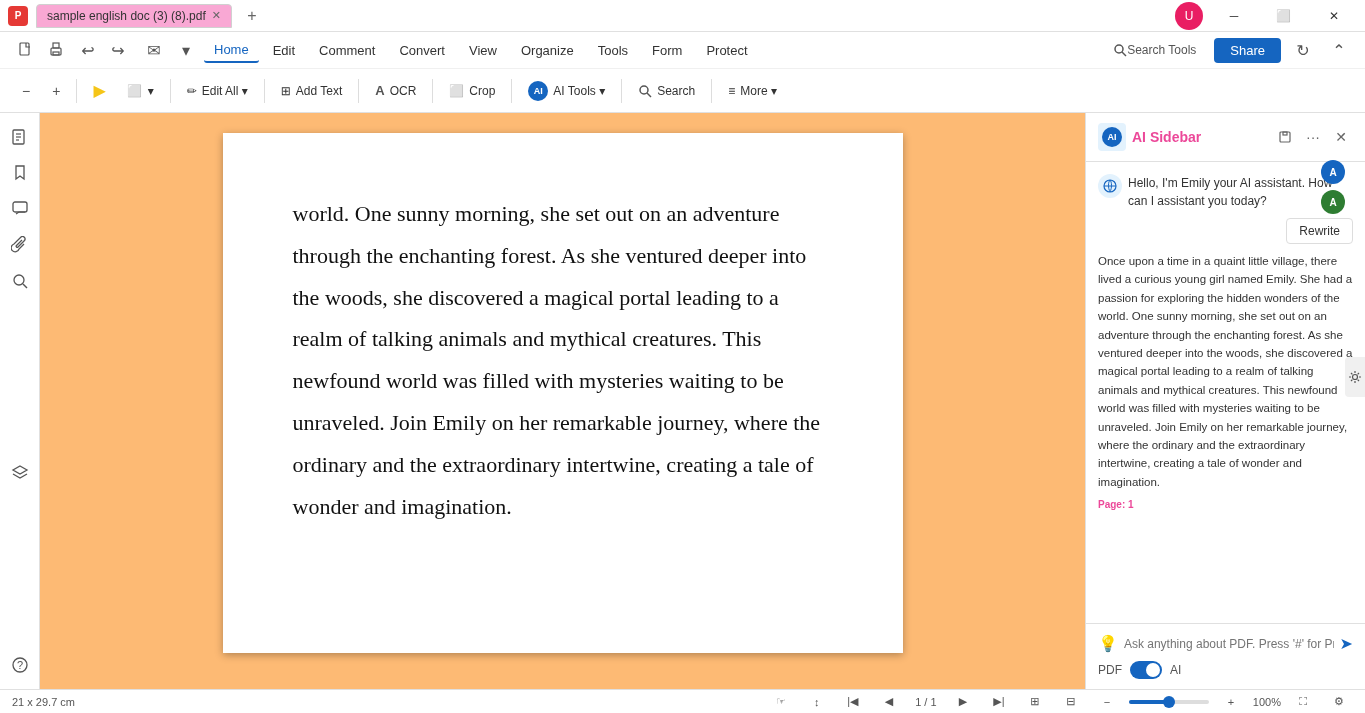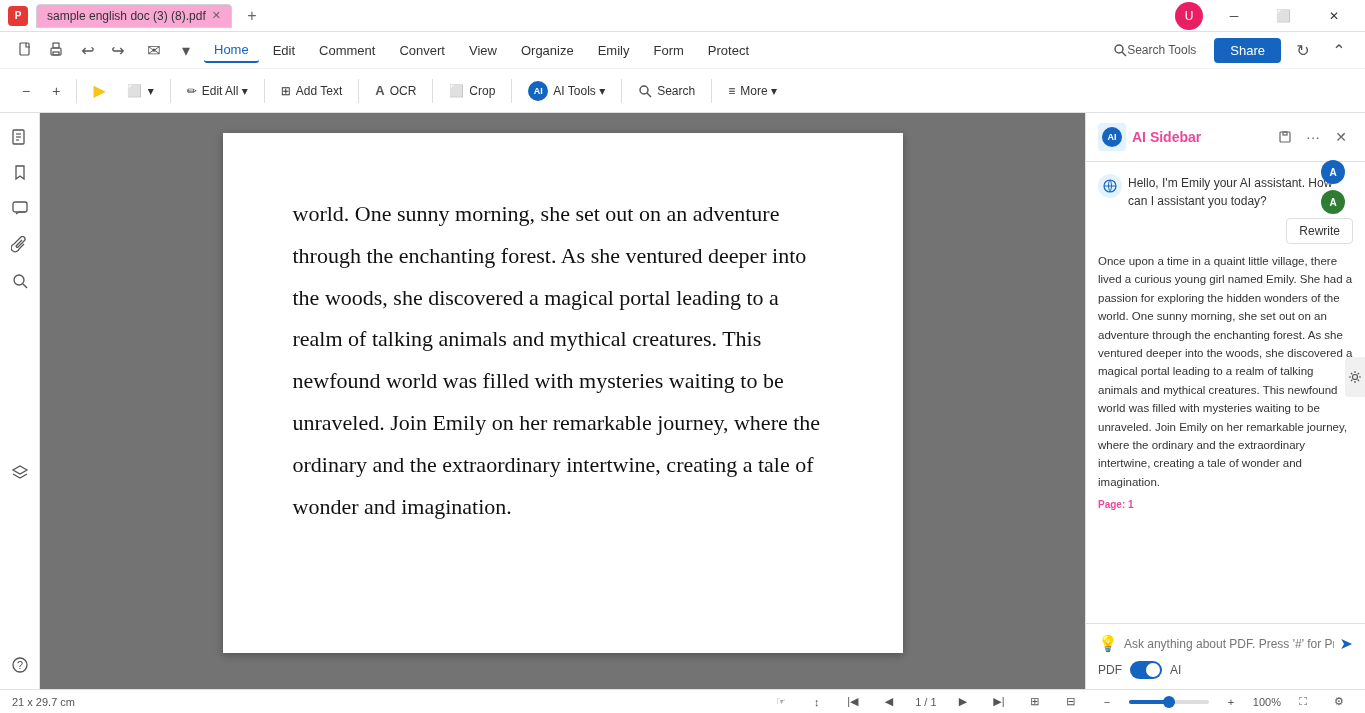--- a/index.html
+++ b/index.html
@@ -57,21 +57,21 @@
       flex-shrink: 0;
     }
     .sidebar-icon {
       width: 32px; height: 32px; display: flex; align-items: center; justify-content: center;
       cursor: pointer; color: #555; border-radius: 4px; font-size: 16px;
     }
     .sidebar-bottom { margin-top: auto; }
 
     
     .pdf-area {
-      flex: 1; background: #737373; overflow: auto; display: flex; align-items: flex-start; justify-content: center; padding: 20px;
+      flex: 1; background: #fdba74; overflow: auto; display: flex; align-items: flex-start; justify-content: center; padding: 20px;
     }
     .pdf-page {
       background: white; width: 680px; min-height: 520px;
       box-shadow: 0 2px 8px rgba(0,0,0,0.3); padding: 60px 70px; position: relative;
     }
     .pdf-text {
       font-size: 22px; line-height: 1.9; color: #111; font-family: Georgia, serif;
     }
 
     
@@ -191,21 +191,21 @@
     </div>
     <div class="icon-btn">✉</div>
     <div class="icon-btn">▾</div>
 
     <div class="menu-item active">Home</div>
     <div class="menu-item">Edit</div>
     <div class="menu-item">Comment</div>
     <div class="menu-item">Convert</div>
     <div class="menu-item">View</div>
     <div class="menu-item">Organize</div>
-    <div class="menu-item">Emily</div>
+    <div class="menu-item">Tools</div>
     <div class="menu-item">Form</div>
     <div class="menu-item">Protect</div>
 
     <div class="menu-bar-right">
       <div class="search-tools-btn">
         <svg width="14" height="14" viewBox="0 0 14 14">
             <circle cx="6" cy="6" r="4" fill="none" stroke="#555" stroke-width="1.5"></circle>
             <line x1="9" y1="9" x2="13" y2="13" stroke="#555" stroke-width="1.5"></line>
           </svg>
         <span>Search Tools</span>

